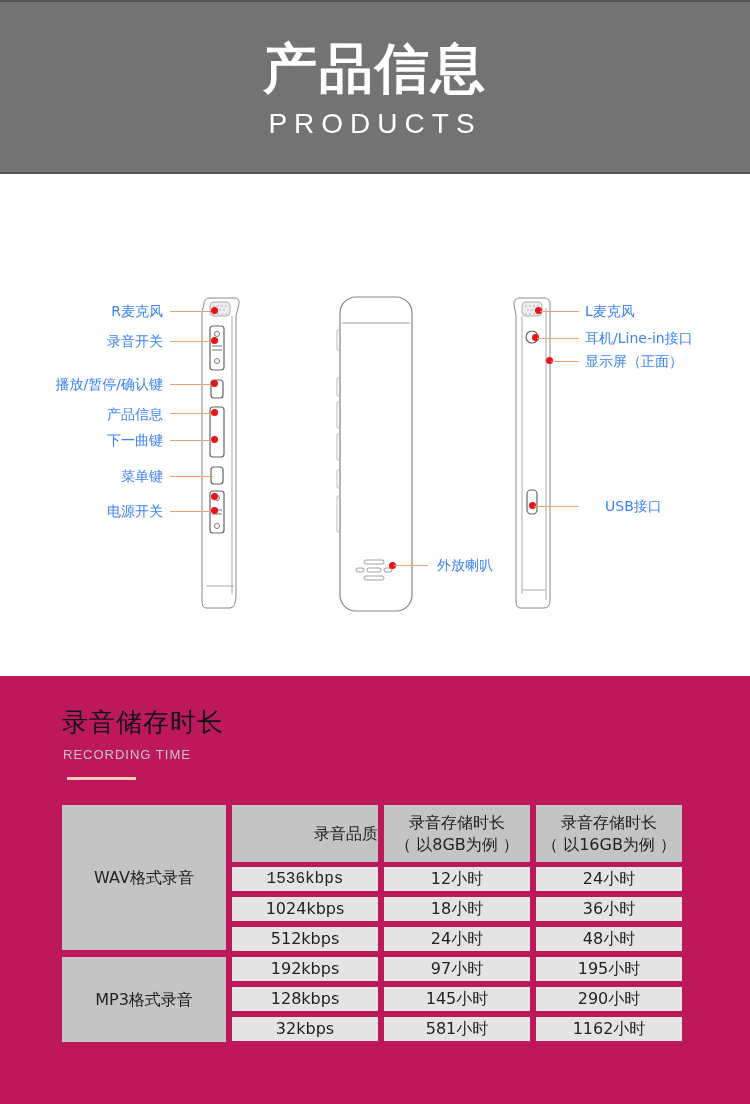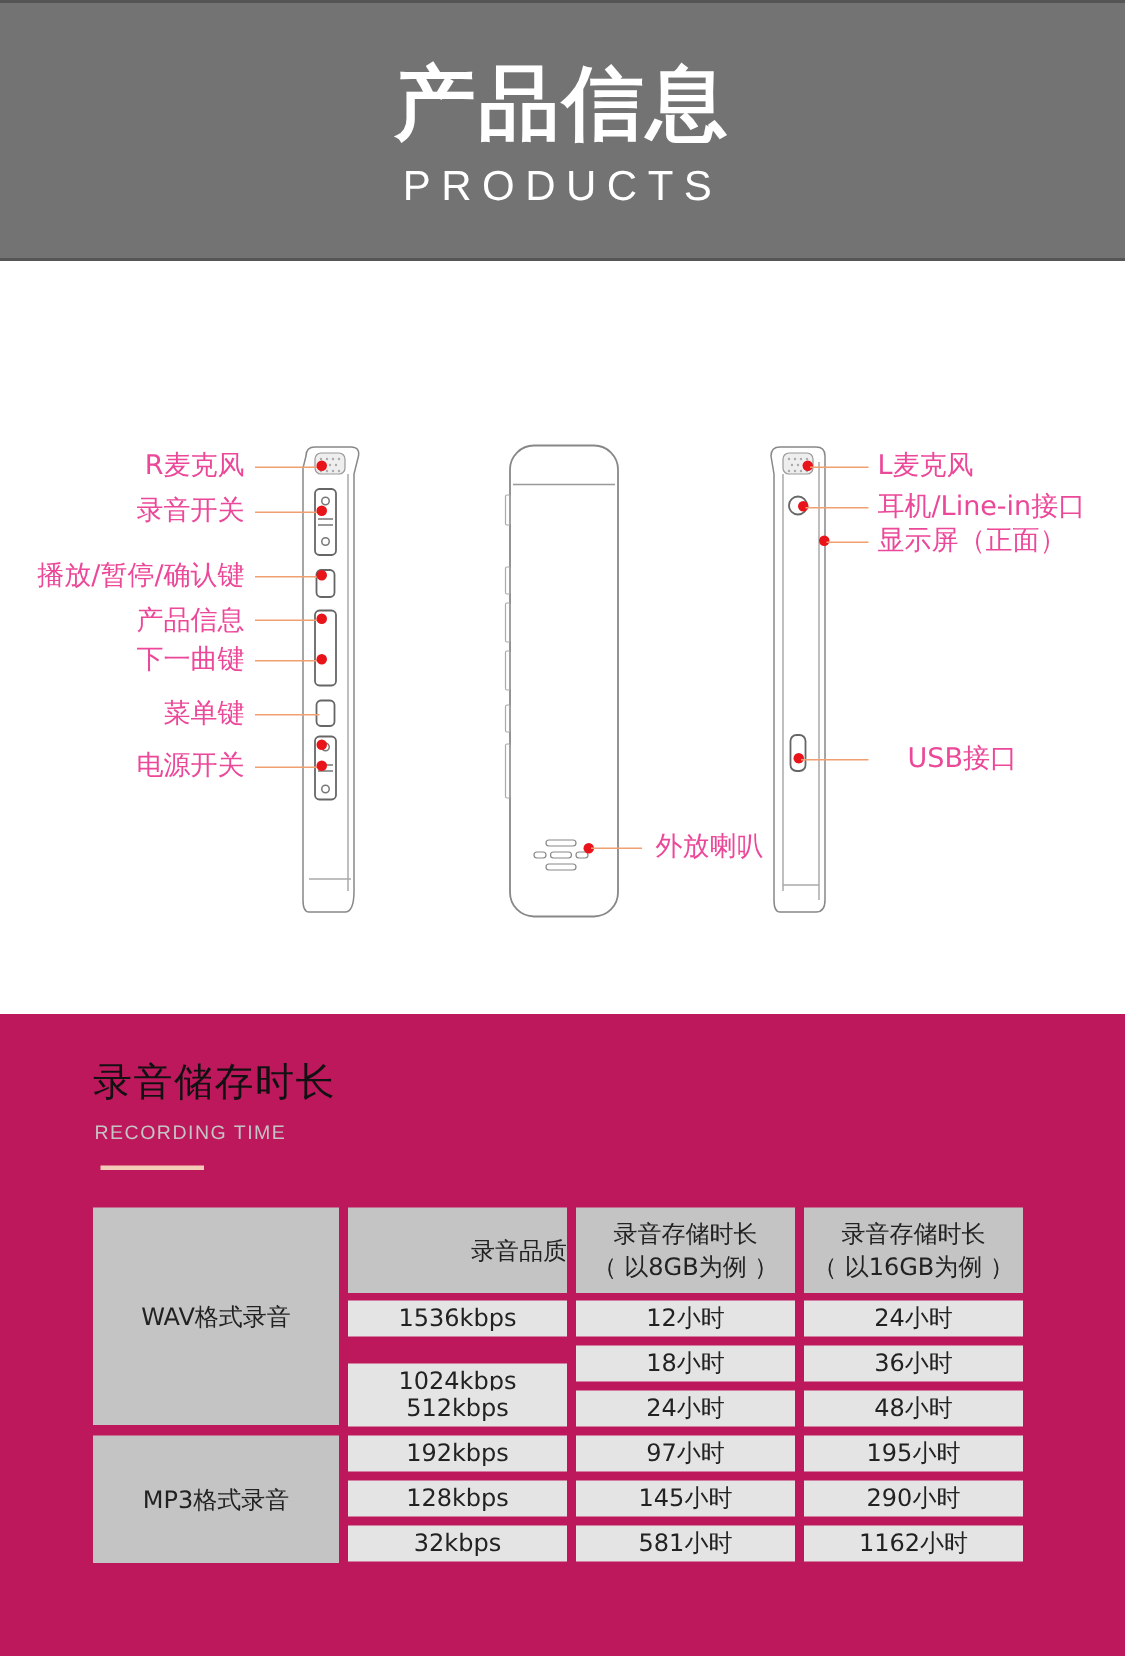--- a/index.html
+++ b/index.html
@@ -4,21 +4,21 @@
 <style>
   * { box-sizing: border-box; margin: 0; padding: 0; }
   html, body { width: 750px; height: 1104px; background: #ffffff; overflow: hidden; }
   body { font-family: "DejaVu Sans", "Liberation Sans", sans-serif; color: #222; position: relative; }
 
   .header { position: absolute; left: 0; top: 0; width: 750px; height: 174px; background: #737373; border-top: 2px solid #555; border-bottom: 2px solid #555; }
   .header .title { position: absolute; left: 0; width: 750px; top: 36px; text-align: center; color: #fff; font-size: 54px; font-weight: bold; letter-spacing: 2px; line-height: 62px; }
   .header .subtitle { position: absolute; left: 0; width: 750px; top: 106px; text-align: center; color: #fff; font-family: "Liberation Sans", sans-serif; font-size: 28px; letter-spacing: 7px; line-height: 32px; font-weight: normal; }
 
   .diagram { position: absolute; left: 0; top: 176px; width: 750px; height: 500px; background: #fff; }
-  .label { position: absolute; font-size: 18px; color: #ec4899; line-height: 18px; white-space: nowrap; }
+  .label { position: absolute; font-size: 14px; color: #3b82f6; line-height: 18px; white-space: nowrap; }
   .label.right { text-align: right; }
   .leader { position: absolute; height: 1px; background: #f0a070; }
   .dot { position: absolute; width: 7px; height: 7px; border-radius: 50%; background: #e8141a; }
 
   .lower { position: absolute; left: 0; top: 676px; width: 750px; height: 428px; background: #be185d; }
   .sec-title { position: absolute; left: 62px; top: 30px; font-size: 26px; line-height: 32px; color: #111; letter-spacing: 1px; }
   .sec-sub { position: absolute; left: 63px; top: 71px; font-family: "Liberation Sans", sans-serif; font-size: 13px; color: #c4c4c4; letter-spacing: 1px; }
   .sec-line { position: absolute; left: 67px; top: 101px; width: 69px; height: 3px; background: #f3cbb6; }
 
   .cell { position: absolute; display: flex; align-items: center; justify-content: center; text-align: center; font-size: 16px; color: #222; line-height: 22px; }
@@ -181,25 +181,25 @@
     </div>
     <div class="cell head" style="left:384px;top:129px;width:146px;height:57px;flex-direction:column;">
       <span>录音存储时长</span>
       <span>（ 以8GB为例 ）</span>
     </div>
     <div class="cell head" style="left:536px;top:129px;width:146px;height:57px;flex-direction:column;">
       <span>录音存储时长</span>
       <span>（ 以16GB为例 ）</span>
     </div>
 
-    <div class="cell data" style="left:232px;top:191px;width:146px;height:24px;">1536kbps</div>
+    <div class="cell data" style="left:232px;top:191px;width:146px;height:24px;font-family:Liberation Mono, monospace;">1536kbps</div>
     <div class="cell data" style="left:384px;top:191px;width:146px;height:24px;">12小时</div>
     <div class="cell data" style="left:536px;top:191px;width:146px;height:24px;">24小时</div>
 
-    <div class="cell data" style="left:232px;top:221px;width:146px;height:24px;margin-top:12px;">1024kbps</div>
+    <div class="cell data" style="left:232px;top:221px;width:146px;height:24px;">1024kbps</div>
     <div class="cell data" style="left:384px;top:221px;width:146px;height:24px;">18小时</div>
     <div class="cell data" style="left:536px;top:221px;width:146px;height:24px;">36小时</div>
 
     <div class="cell data" style="left:232px;top:251px;width:146px;height:24px;">512kbps</div>
     <div class="cell data" style="left:384px;top:251px;width:146px;height:24px;">24小时</div>
     <div class="cell data" style="left:536px;top:251px;width:146px;height:24px;">48小时</div>
 
     <div class="cell data" style="left:232px;top:281px;width:146px;height:24px;">192kbps</div>
     <div class="cell data" style="left:384px;top:281px;width:146px;height:24px;">97小时</div>
     <div class="cell data" style="left:536px;top:281px;width:146px;height:24px;">195小时</div>

